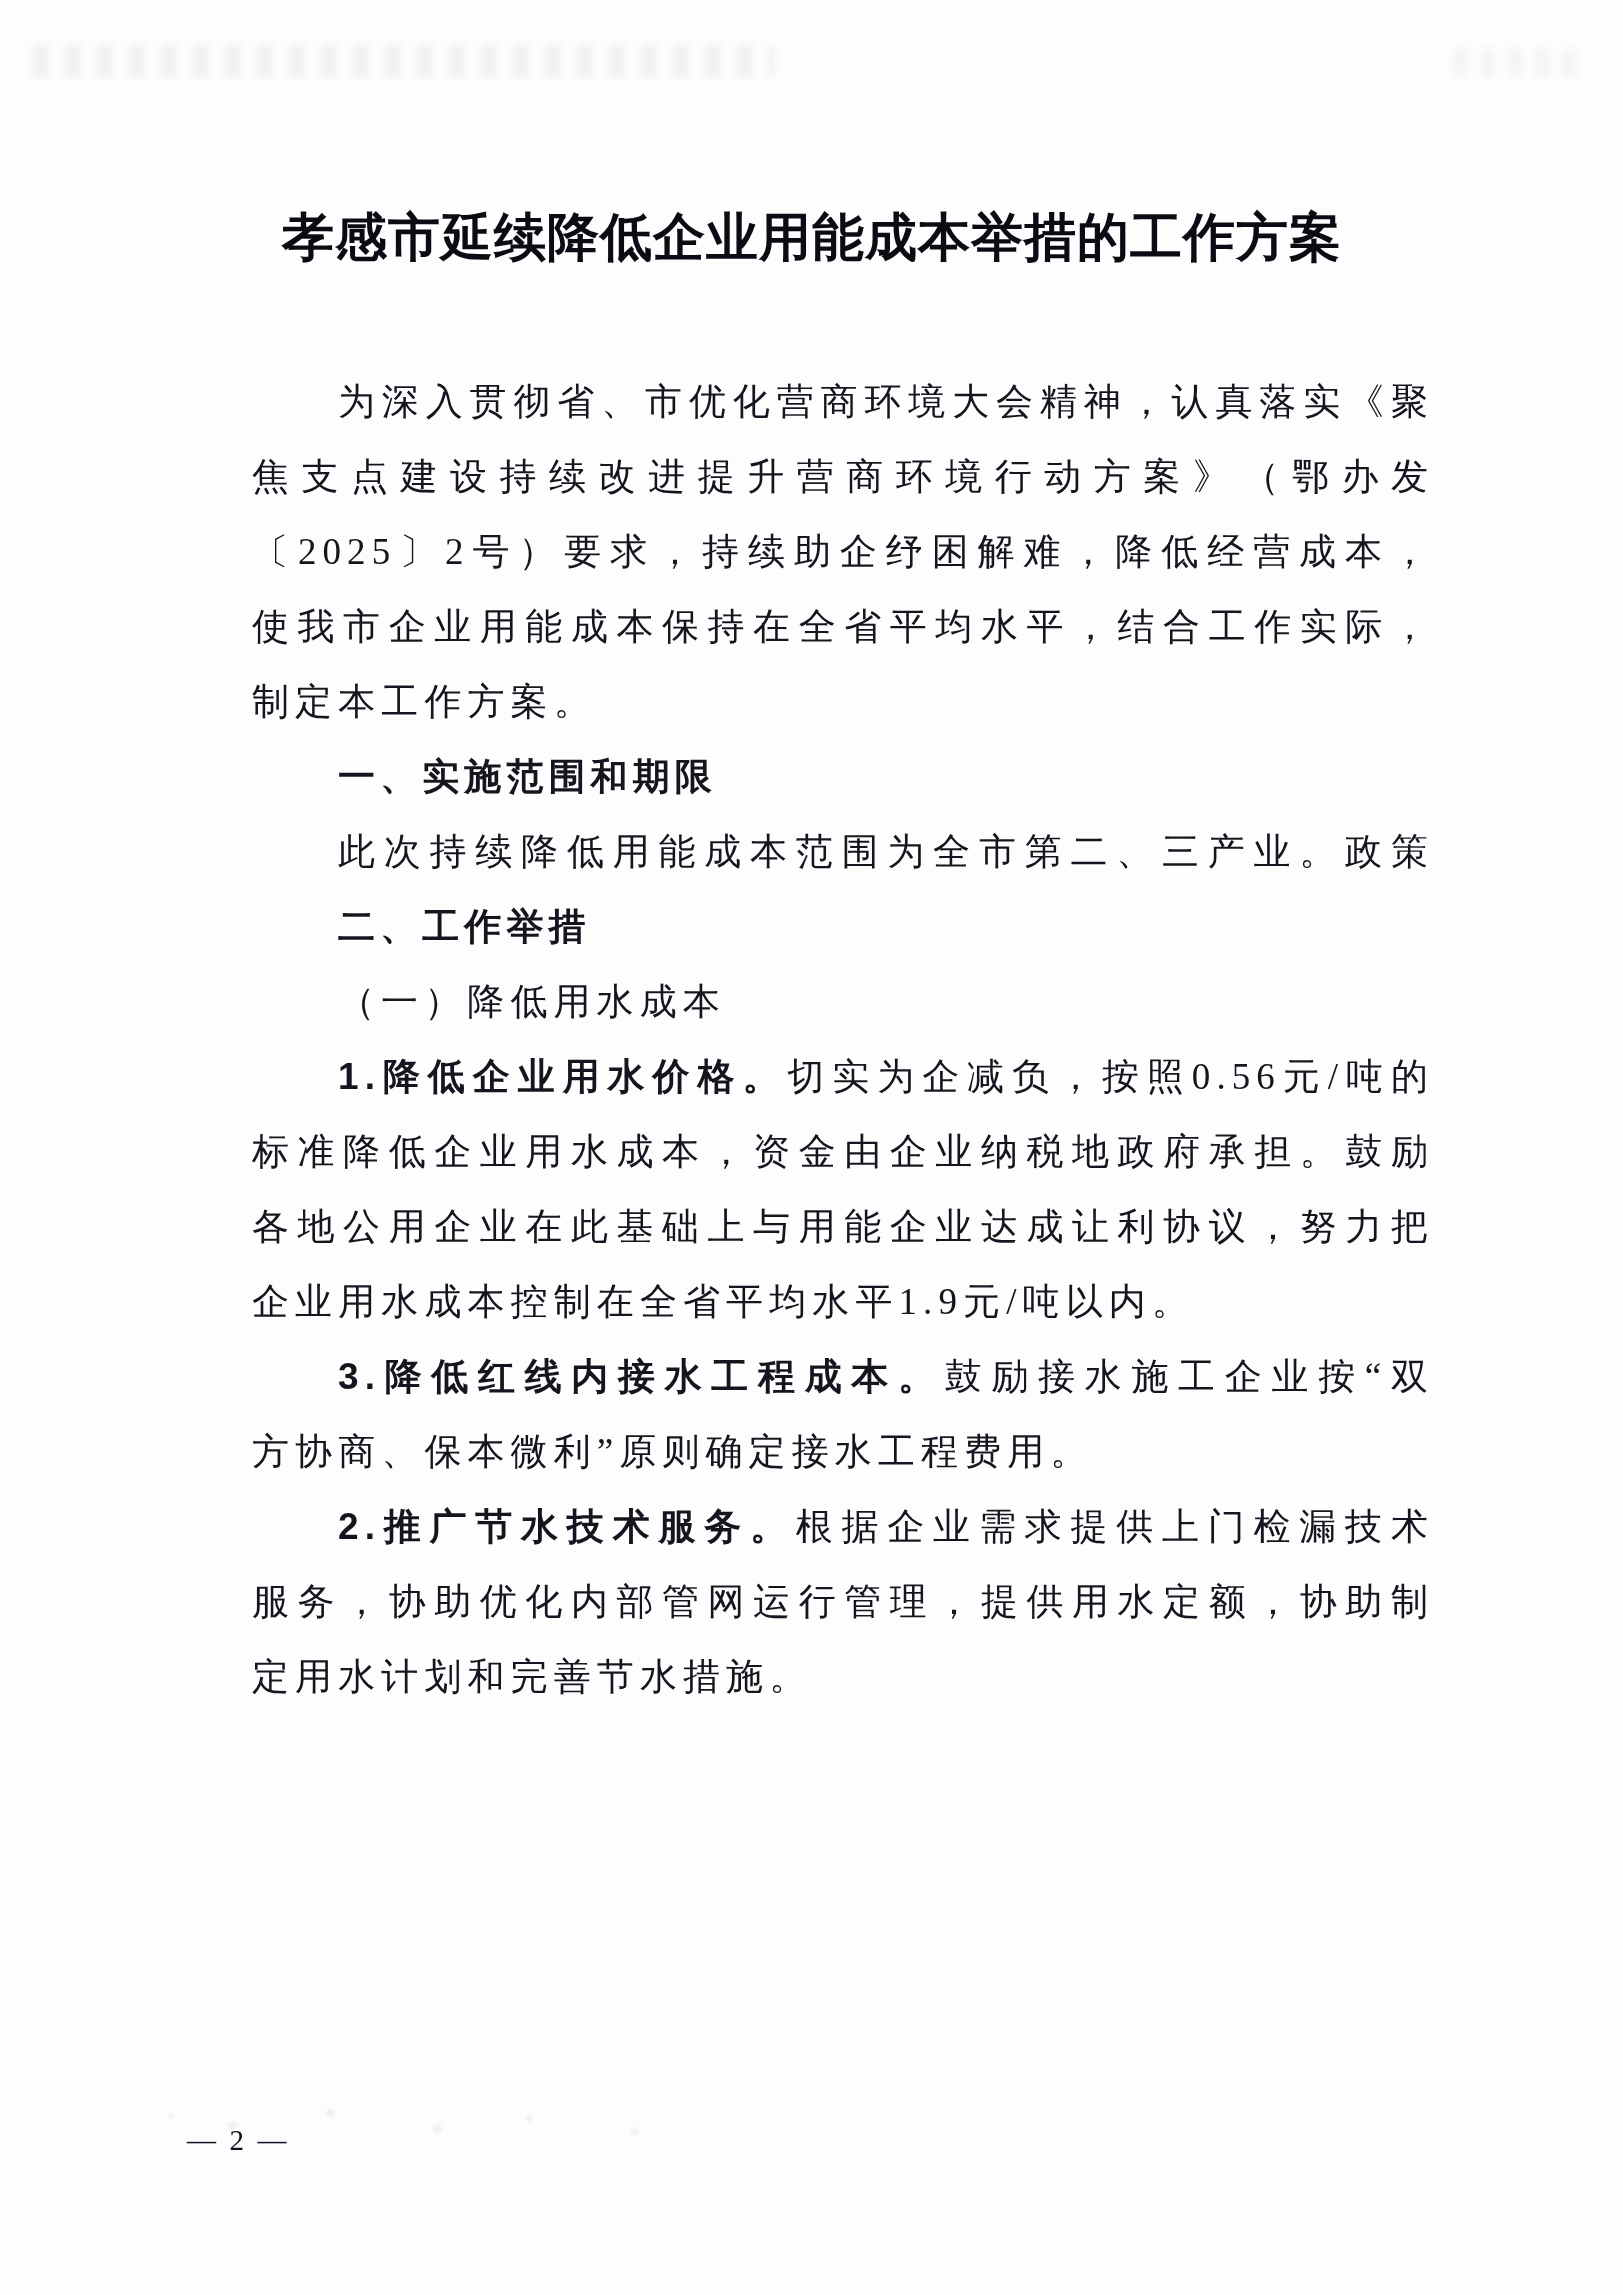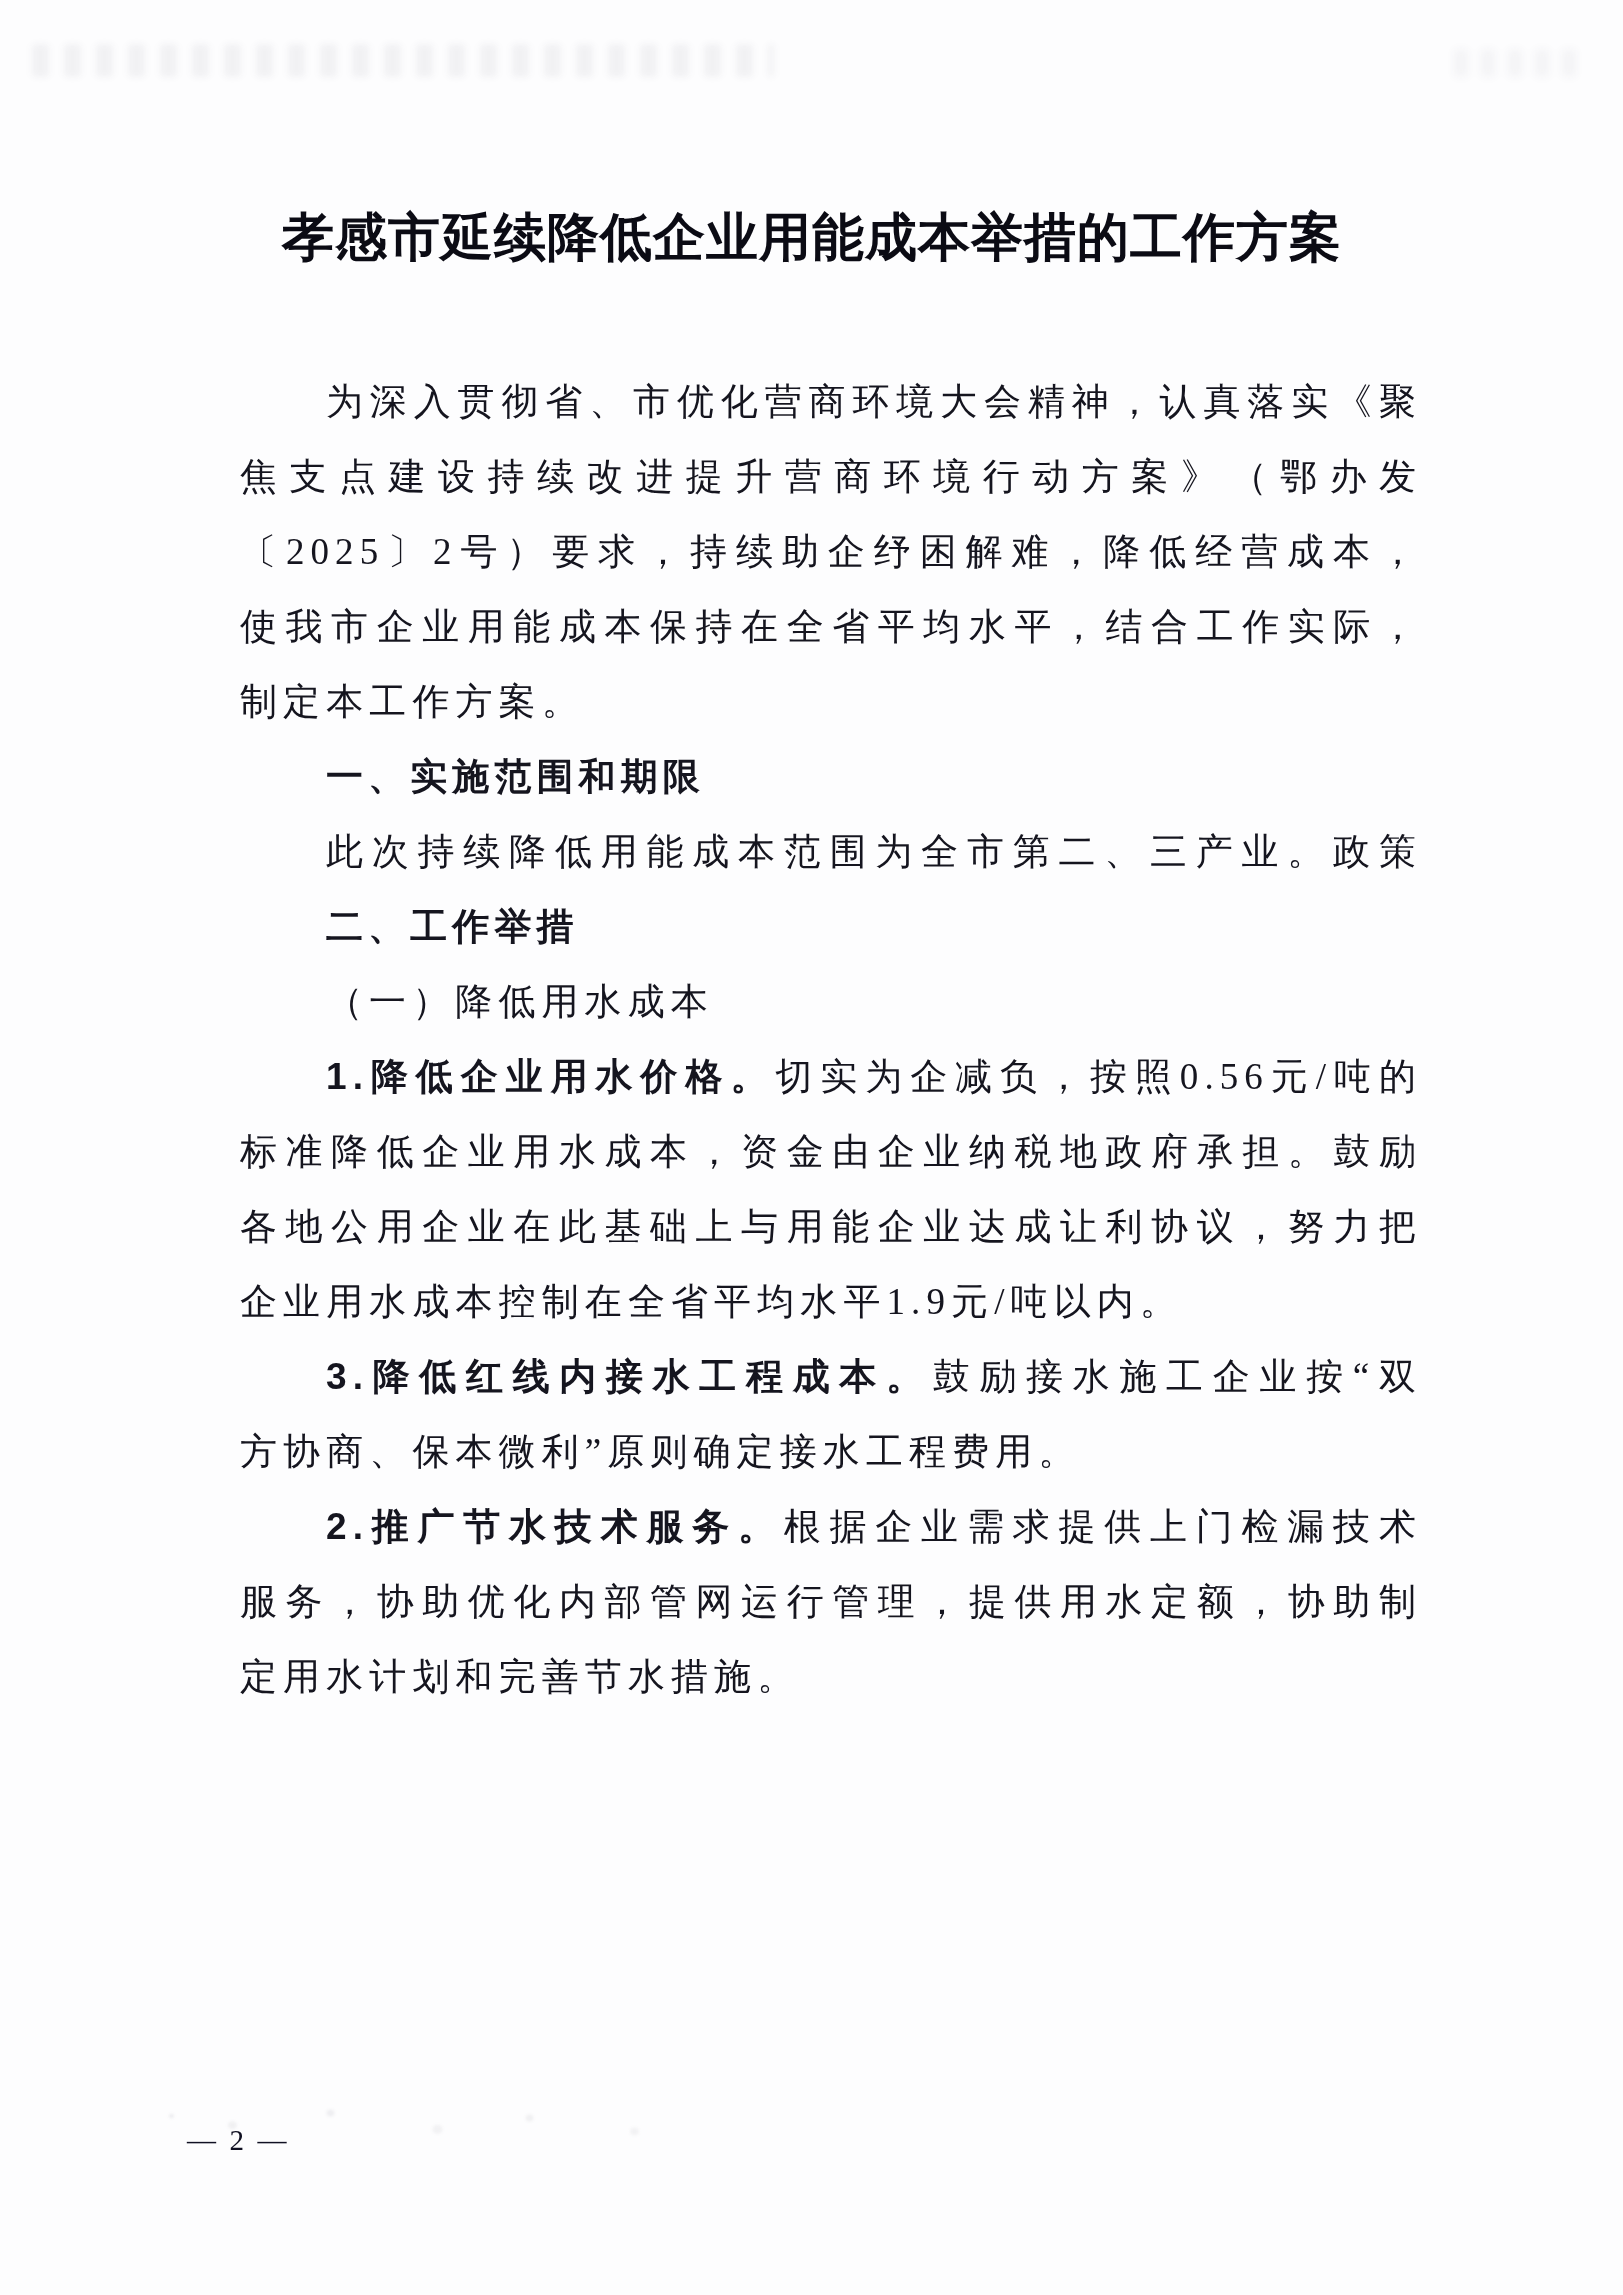--- a/index.html
+++ b/index.html
@@ -56,21 +56,21 @@
     text-align: center;
     font-size: 52px;
     font-weight: 700;
     letter-spacing: 1px;
     color: #0b0b14;
     font-family: "Liberation Serif", serif;
   }
 
   .doc-body {
     position: absolute;
-    left: 240px; top: 364px;
+    left: 252px; top: 364px;
     width: 1182px;
     font-size: 37px;
     letter-spacing: 6.1px;
     color: #15151f;
   }
   .line {
     height: 75px;
     line-height: 75px;
     white-space: nowrap;
   }

